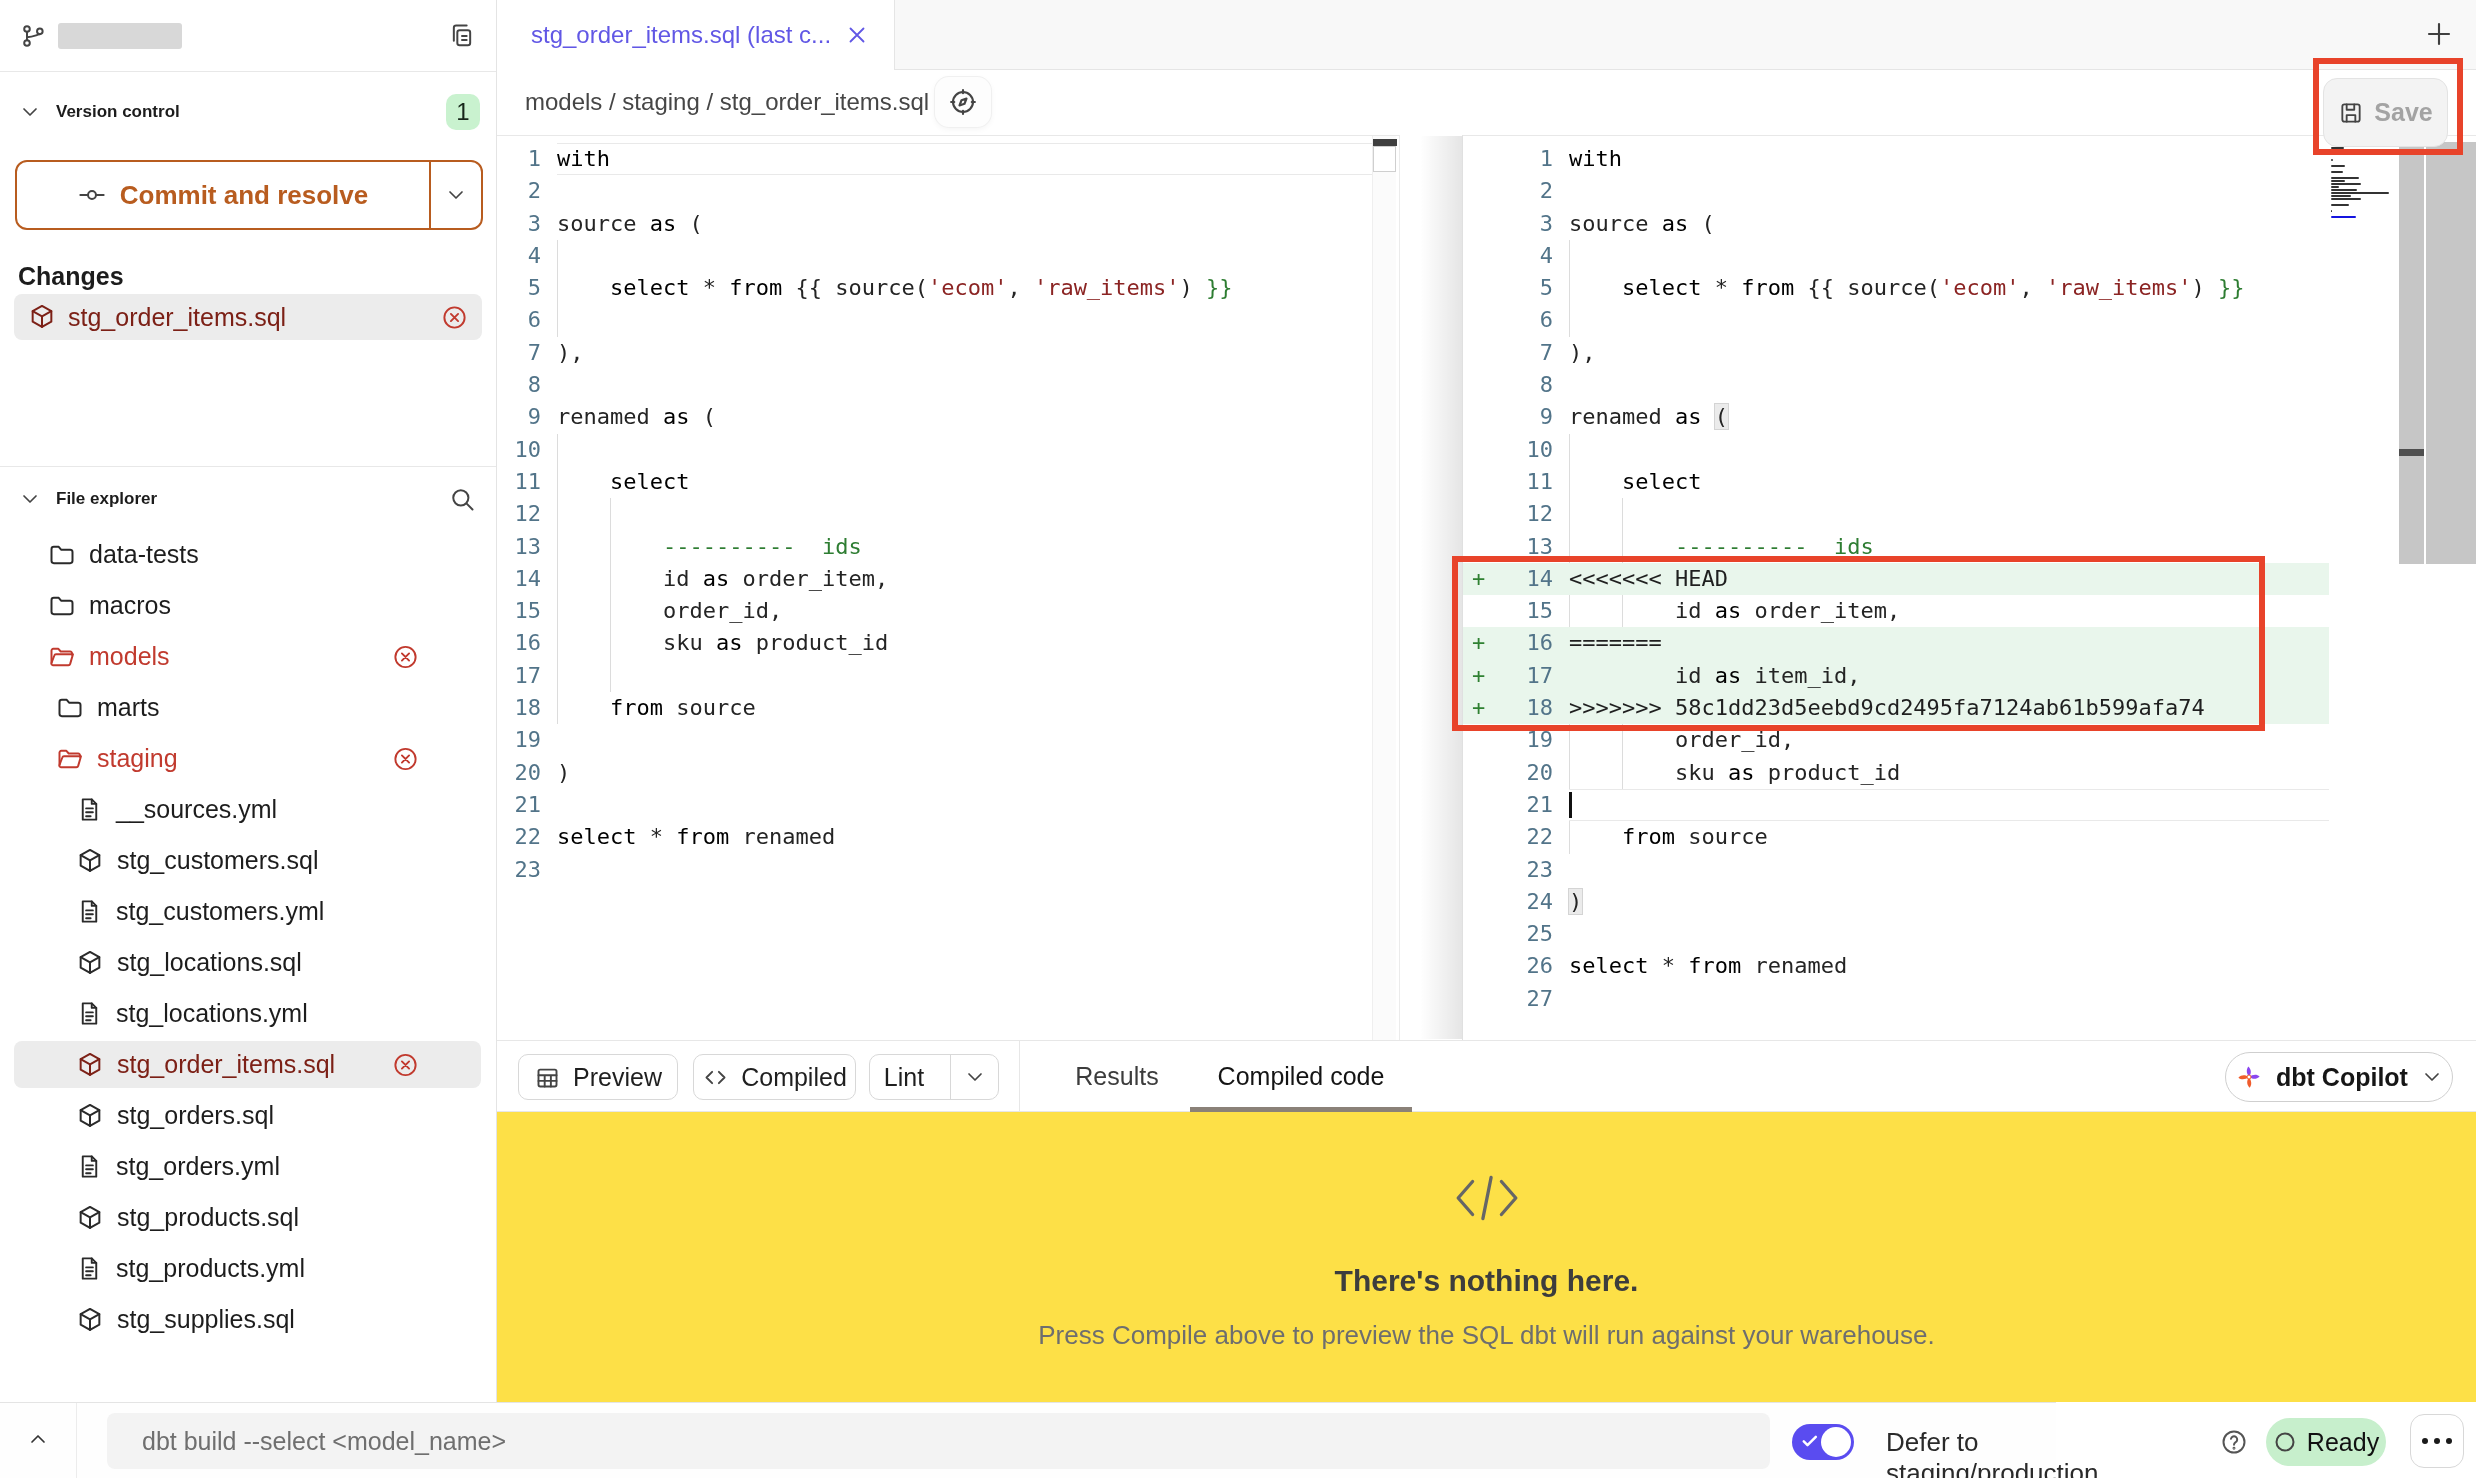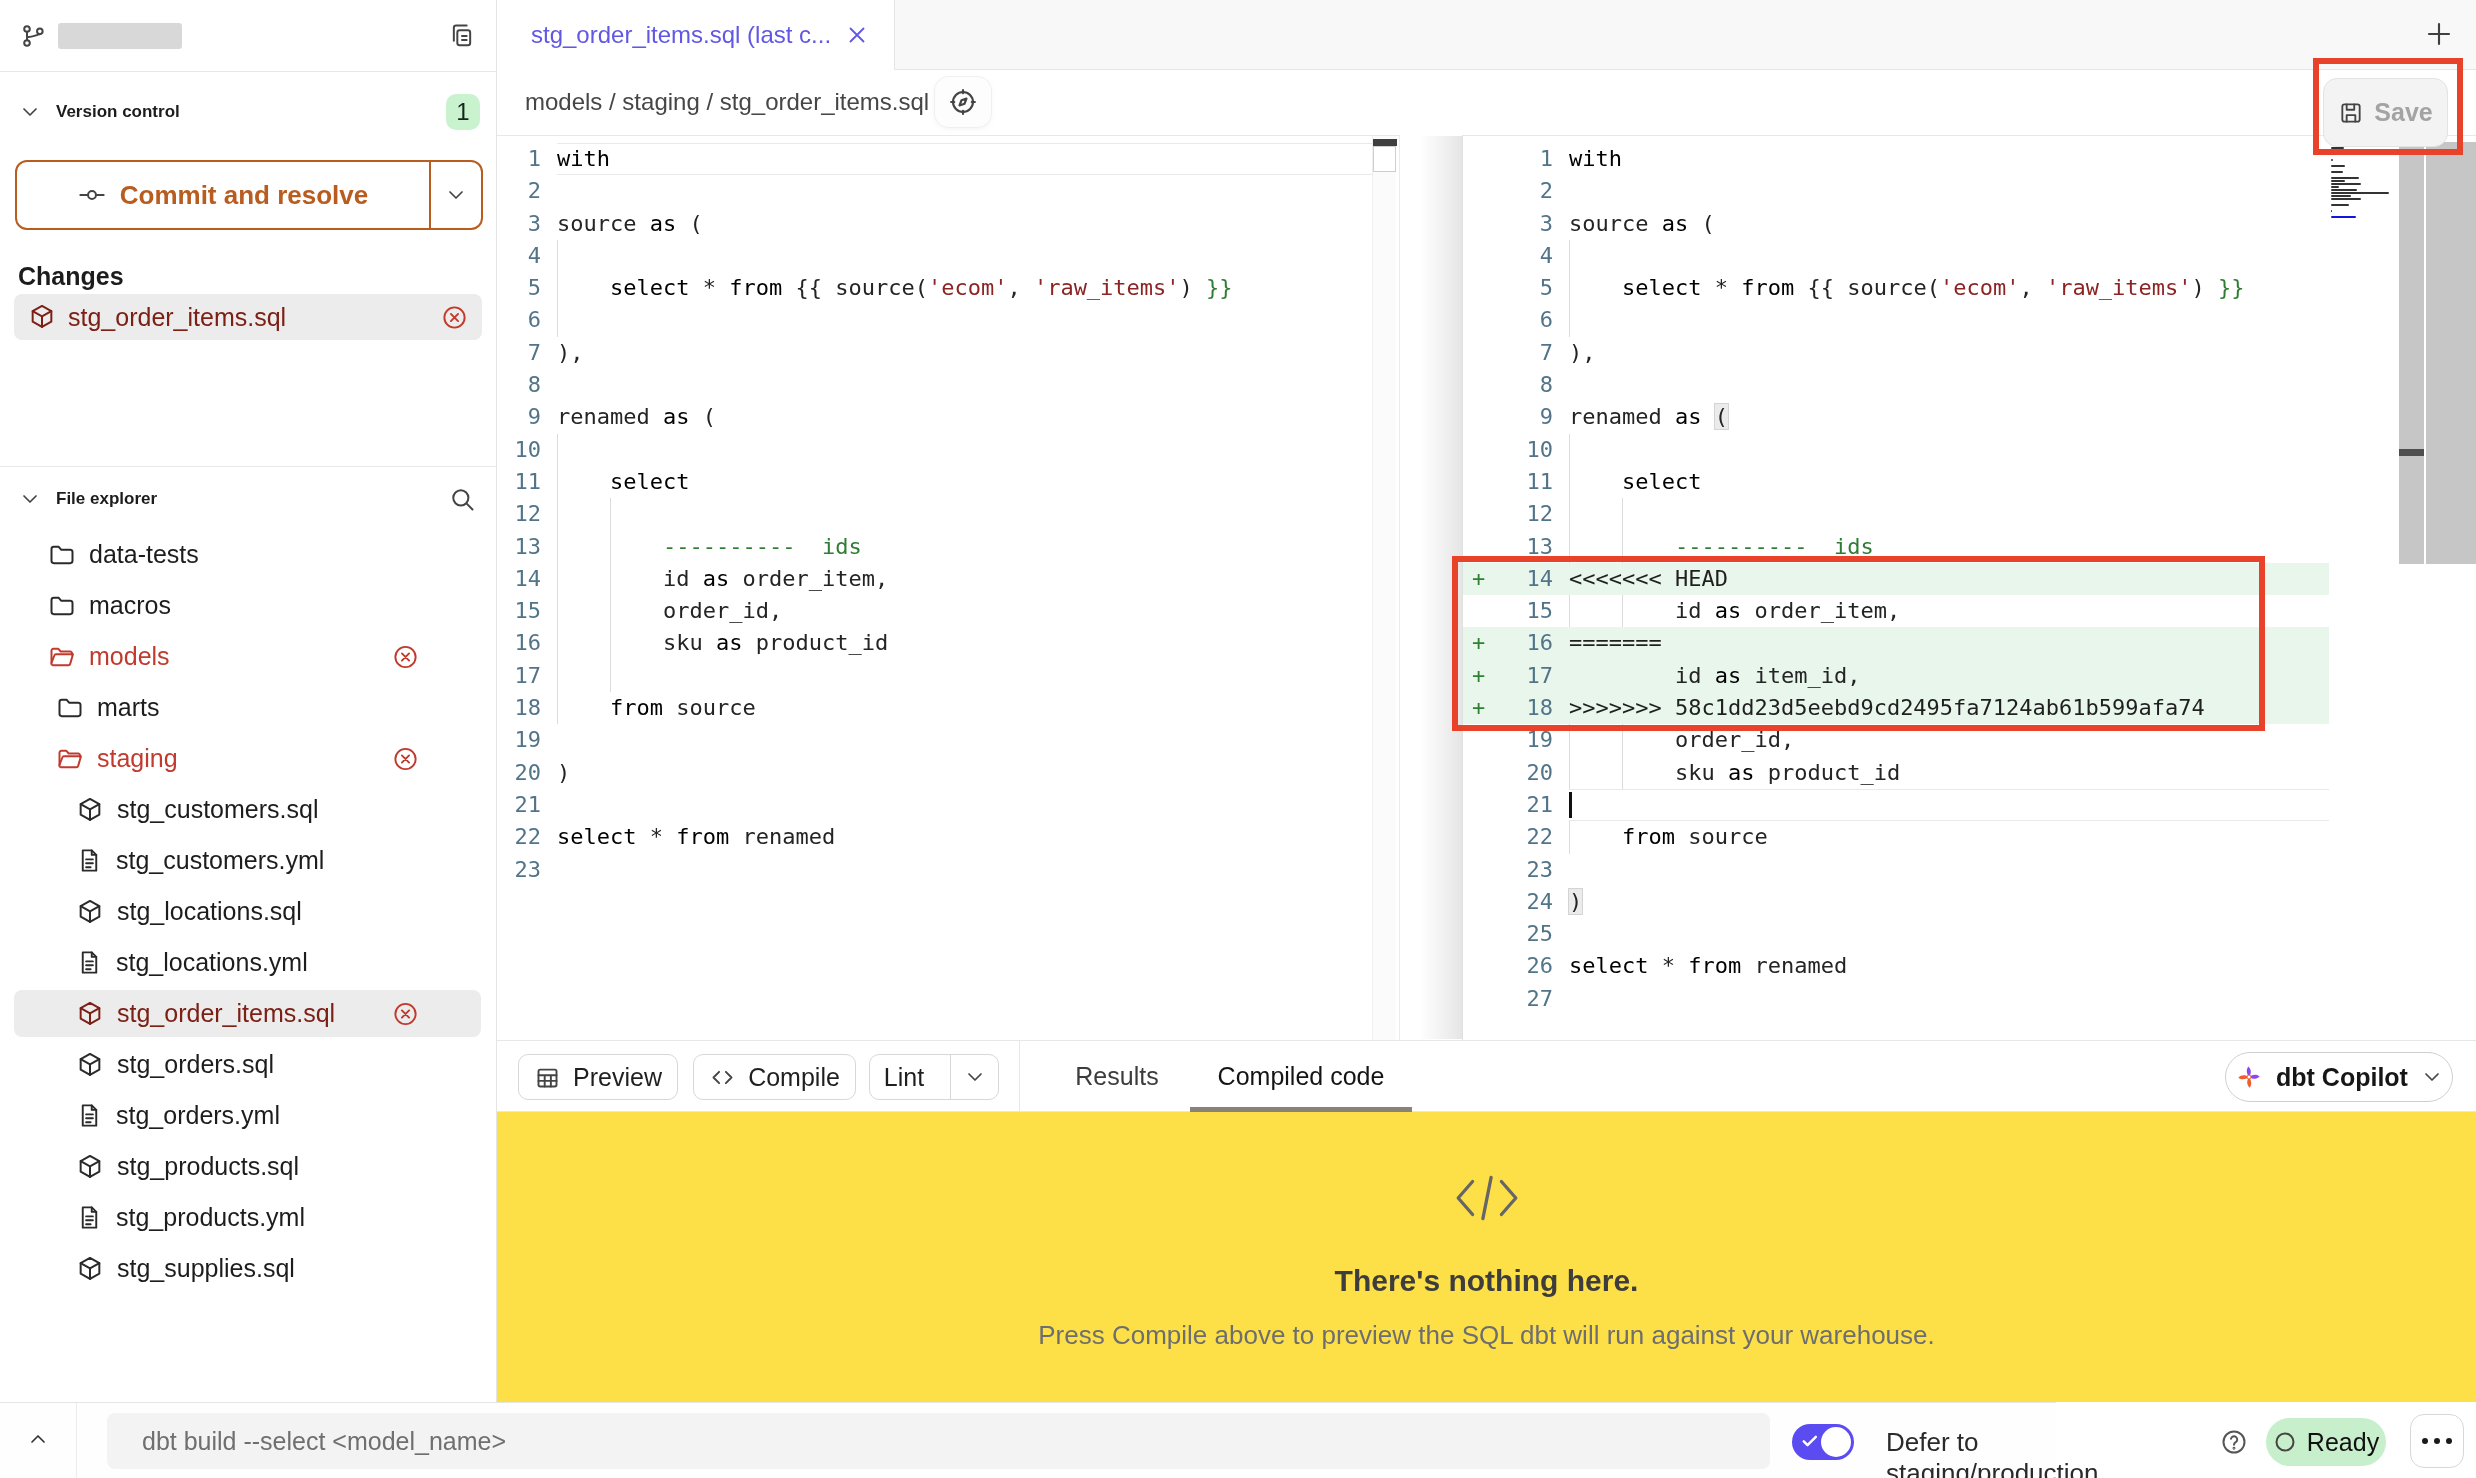--- a/index.html
+++ b/index.html
@@ -252,20 +252,29 @@
                 <path d="M3 17l2.4-6.3a1.5 1.5 0 0 1 1.4-1H21.4L19 17.9a1.6 1.6 0 0 1-1.5 1.1H4.4A1.4 1.4 0 0 1 3 17z"></path>
               </svg>
             </span>
             <span class="lbl">staging</span>
             <span class="discard icon">
               <svg width="27" height="27" viewBox="0 0 24 24" fill="none" stroke="currentColor" stroke-width="1.7" stroke-linecap="round" stroke-linejoin="round">
                 <circle cx="12" cy="12" r="9"></circle>
                 <path d="M8.8 8.8l6.4 6.4M15.2 8.8l-6.4 6.4"></path>
               </svg>
             </span>
+          </div>
+          <div class="tree-row d3">
+            <span class="ticon icon">
+              <svg width="27" height="27" viewBox="0 0 24 24" fill="none" stroke="currentColor" stroke-width="1.7" stroke-linecap="round" stroke-linejoin="round">
+                <path d="M6 3h8l4 4v14H6z"></path>
+                <path d="M14 3v4h4M9 11h6M9 14.5h6M9 18h4"></path>
+              </svg>
+            </span>
+            <span class="lbl">__sources.yml</span>
           </div>
           <div class="tree-row d3">
             <span class="ticon icon">
               <svg width="28" height="28" viewBox="0 0 24 24" fill="none" stroke="currentColor" stroke-width="1.7" stroke-linecap="round" stroke-linejoin="round">
                 <path d="M12 2.5l8 4.5v9l-8 4.5L4 16V7z"></path>
                 <path d="M4 7l8 4.5L20 7M12 11.5V20.5"></path>
               </svg>
             </span>
             <span class="lbl">stg_customers.sql</span>
           </div>
@@ -508,21 +517,21 @@
             </svg>
           </span>
         <span>Preview</span>
       </div>
       <div class="tb-btn" id="btn-compile">
         <span class="icon">
             <svg width="27" height="27" viewBox="0 0 24 24" fill="none" stroke="currentColor" stroke-width="1.7" stroke-linecap="round" stroke-linejoin="round">
               <path d="M9 7l-5 5 5 5M15 7l5 5-5 5"></path>
             </svg>
           </span>
-        <span>Compile</span>
+        <span>Compiled</span>
       </div>
       <div class="tb-btn" id="btn-lint">
         <span class="lint-label">Lint</span>
         <span class="lint-caret">
           <span class="icon">
               <svg width="24" height="24" viewBox="0 0 24 24" fill="none" stroke="currentColor" stroke-width="1.7" stroke-linecap="round" stroke-linejoin="round">
                 <path d="M6 9l6 6 6-6"></path>
               </svg>
             </span>
         </span>

